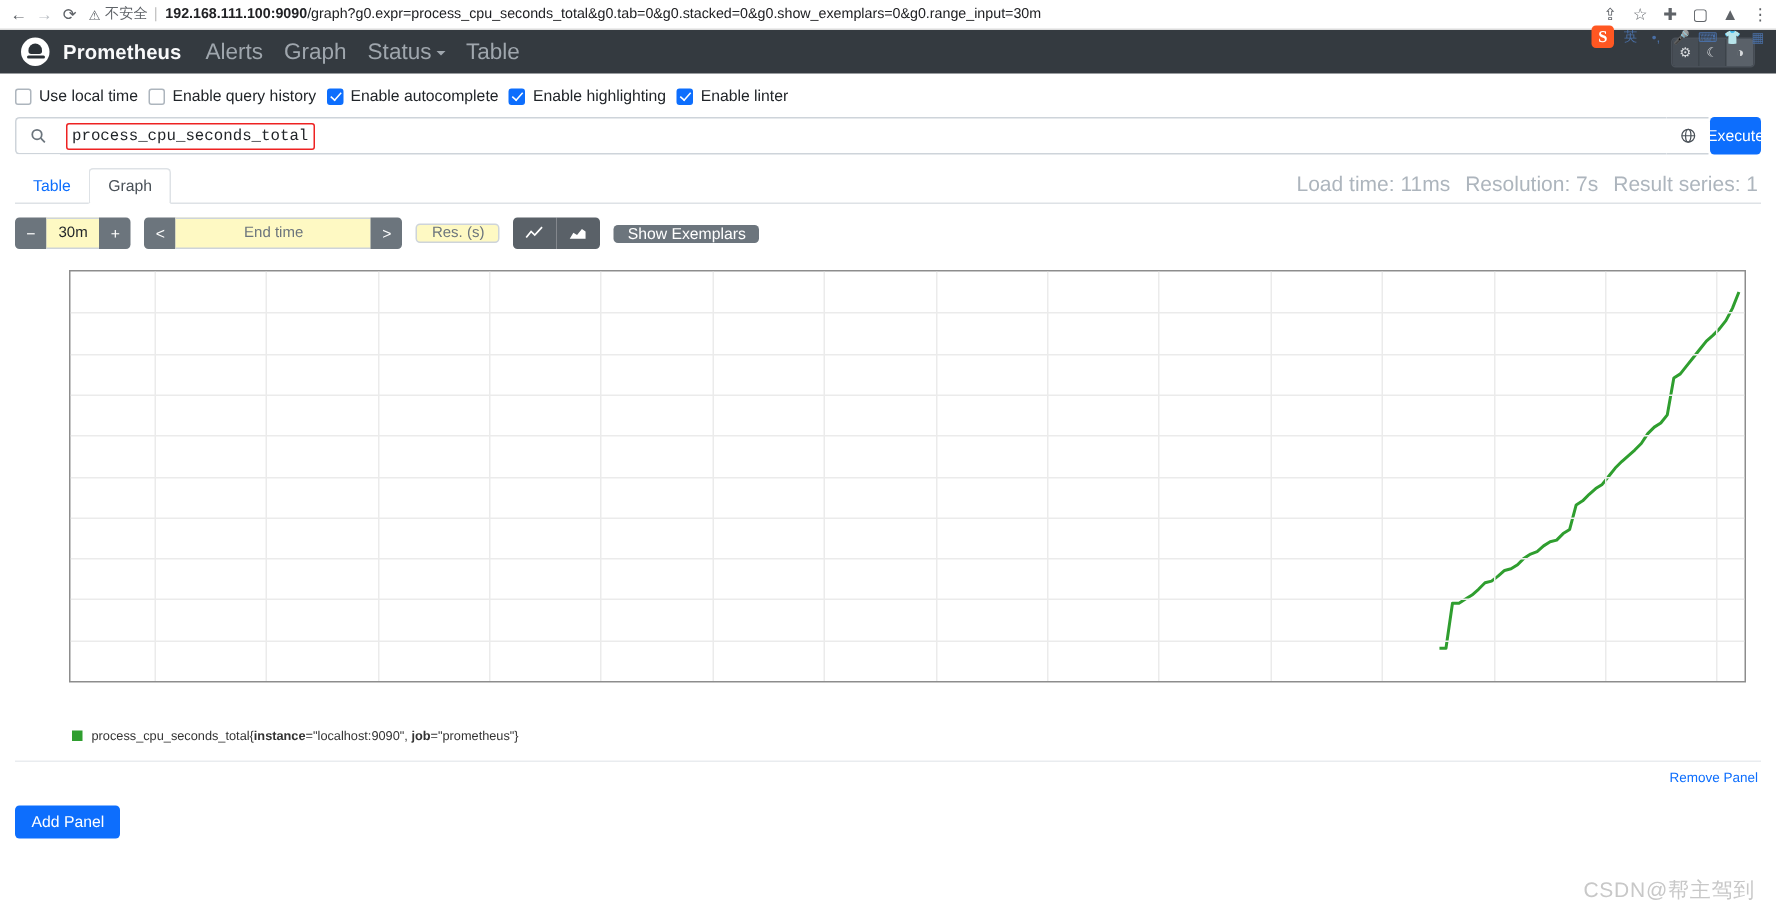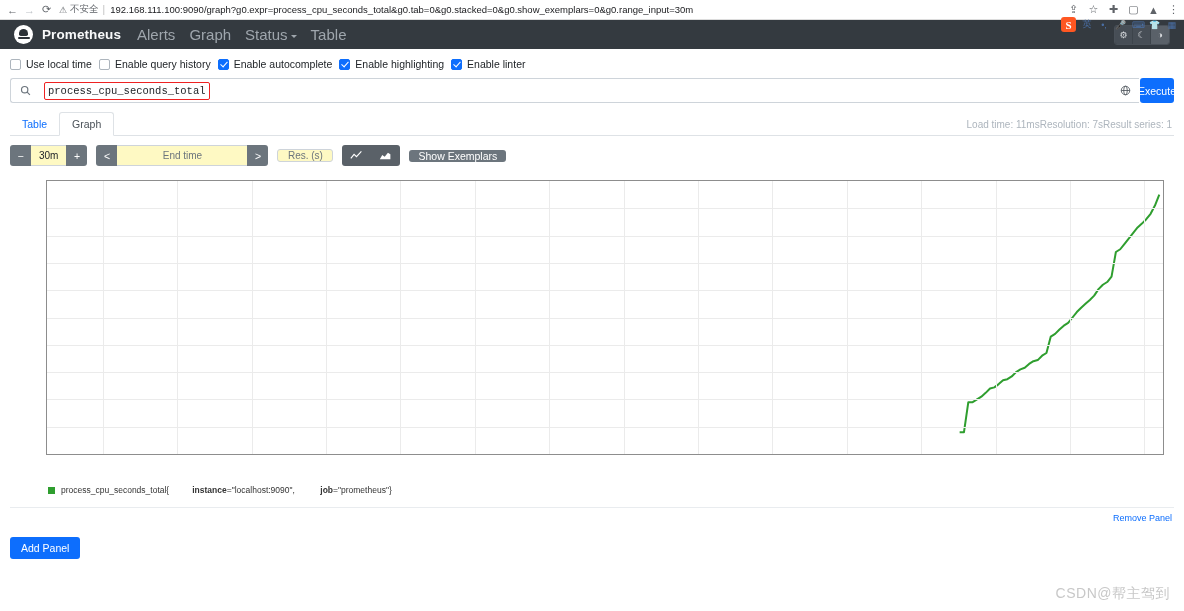--- a/index.html
+++ b/index.html
@@ -45,21 +45,21 @@
   }
   .warn-icon {
     color: #5f6368;
     font-size: 9px;
     margin-right: 3px;
   }
   .insecure-label {
     color: #5f6368; font-size: 9.5px; margin-right: 4px;
   }
   .omni-sep { color: #c0c0c0; margin-right: 5px; font-size: 10px; }
-  .url-host { color: #202124; font-weight: normal; font-size: 9.5px; }
+  .url-host { color: #202124; font-weight: bold; font-size: 9.5px; }
   .url-rest { color: #202124; font-size: 9.5px; }
   .toolbar-icons {
     display: flex; align-items: center; gap: 7px;
     padding-left: 8px; flex: 0 0 auto;
     color: #5f6368; font-size: 11px;
   }
   .tb-ico { width: 13px; height: 13px; display:flex; align-items:center; justify-content:center; }
 
   .bookmarks-row {
     height: 19px;
@@ -239,22 +239,22 @@
   .tab.active {
     color: #495057;
     background: #fff;
     border: 1px solid #dee2e6;
     border-bottom: 1px solid #fff;
     border-radius: 3px 3px 0 0;
     margin-bottom: -1px;
   }
   .meta-stats {
     position: absolute; right: 2px; bottom: 5px;
-    display: flex; 
-    font-size: 10px; color: #adb5bd;
+    display: flex; gap: 10px;
+    font-size: 14px; color: #adb5bd;
     white-space: nowrap;
   }
 
   
   .gctl-row {
     display: flex; align-items: center;
     margin: 9px 10px 0 10px;
     gap: 9px;
     height: 21px;
   }
@@ -306,21 +306,21 @@
     width: 1px; background: #ebebeb;
   }
   .legend-row {
     margin: 8px 0 0 48px;
     display: flex; align-items: center; gap: 6px;
     font-size: 8.5px; color: #333;
   }
   .legend-swatch {
     width: 7px; height: 7px; background: #2f9e2f; flex: 0 0 auto;
   }
-  .legend-text b { font-weight: bold; margin-left: 23px; }
+  .legend-text b { font-weight: bold; }
 
   
   .panel-divider {
     margin: 12px 10px 0 10px;
     border-top: 1px solid #e9ecef;
   }
   .remove-row {
     display: flex; justify-content: flex-end;
     margin: 5px 12px 0 0;
   }

